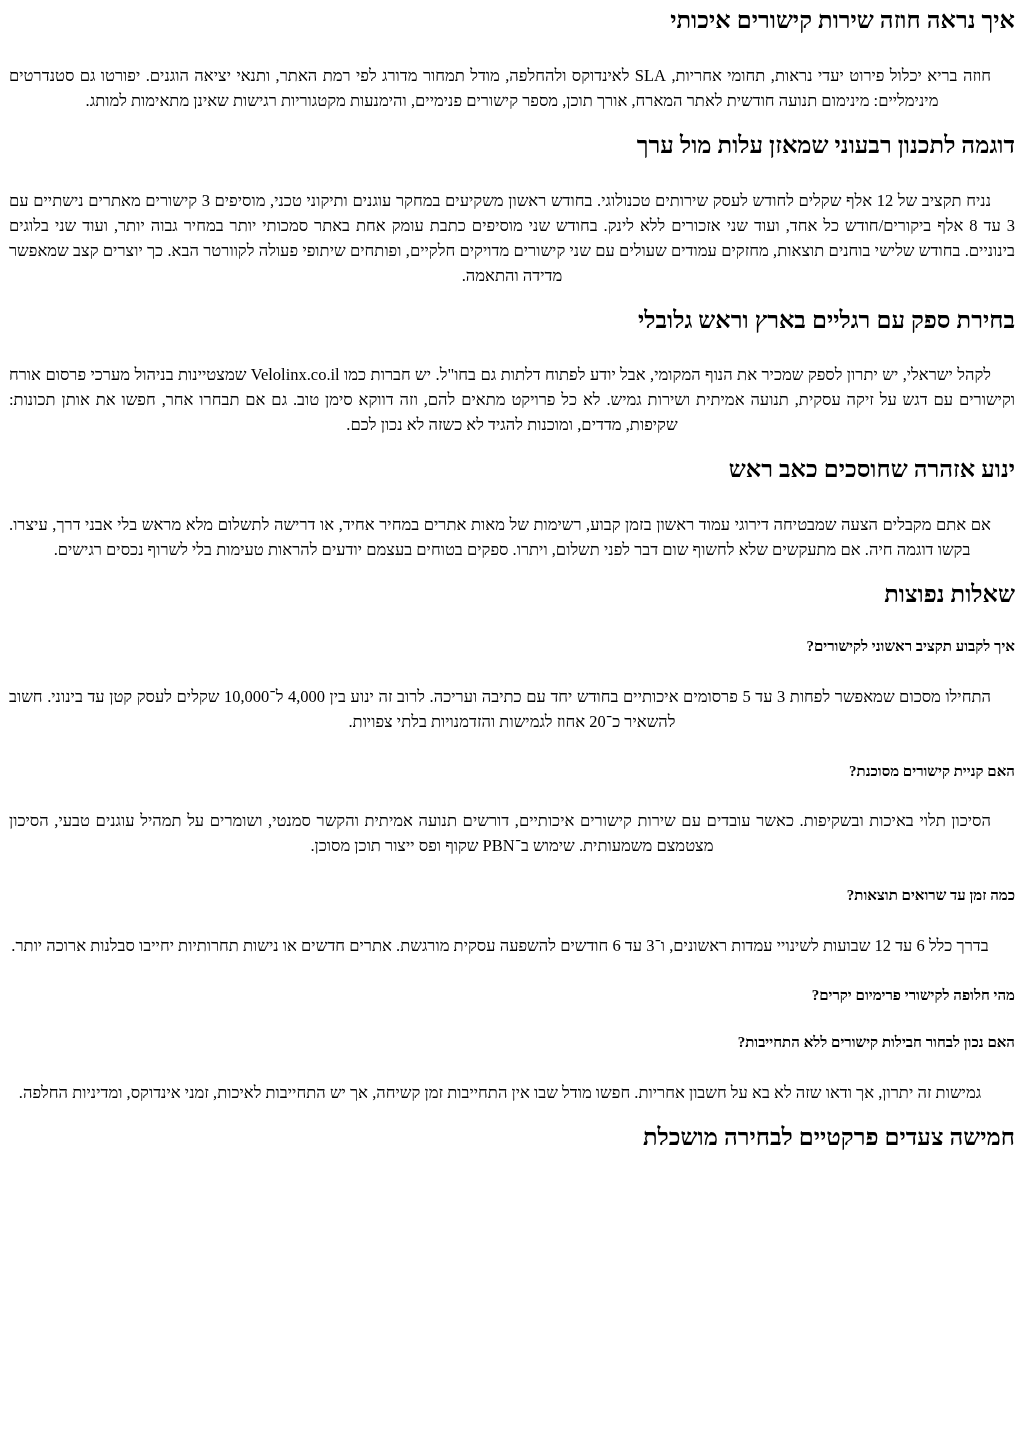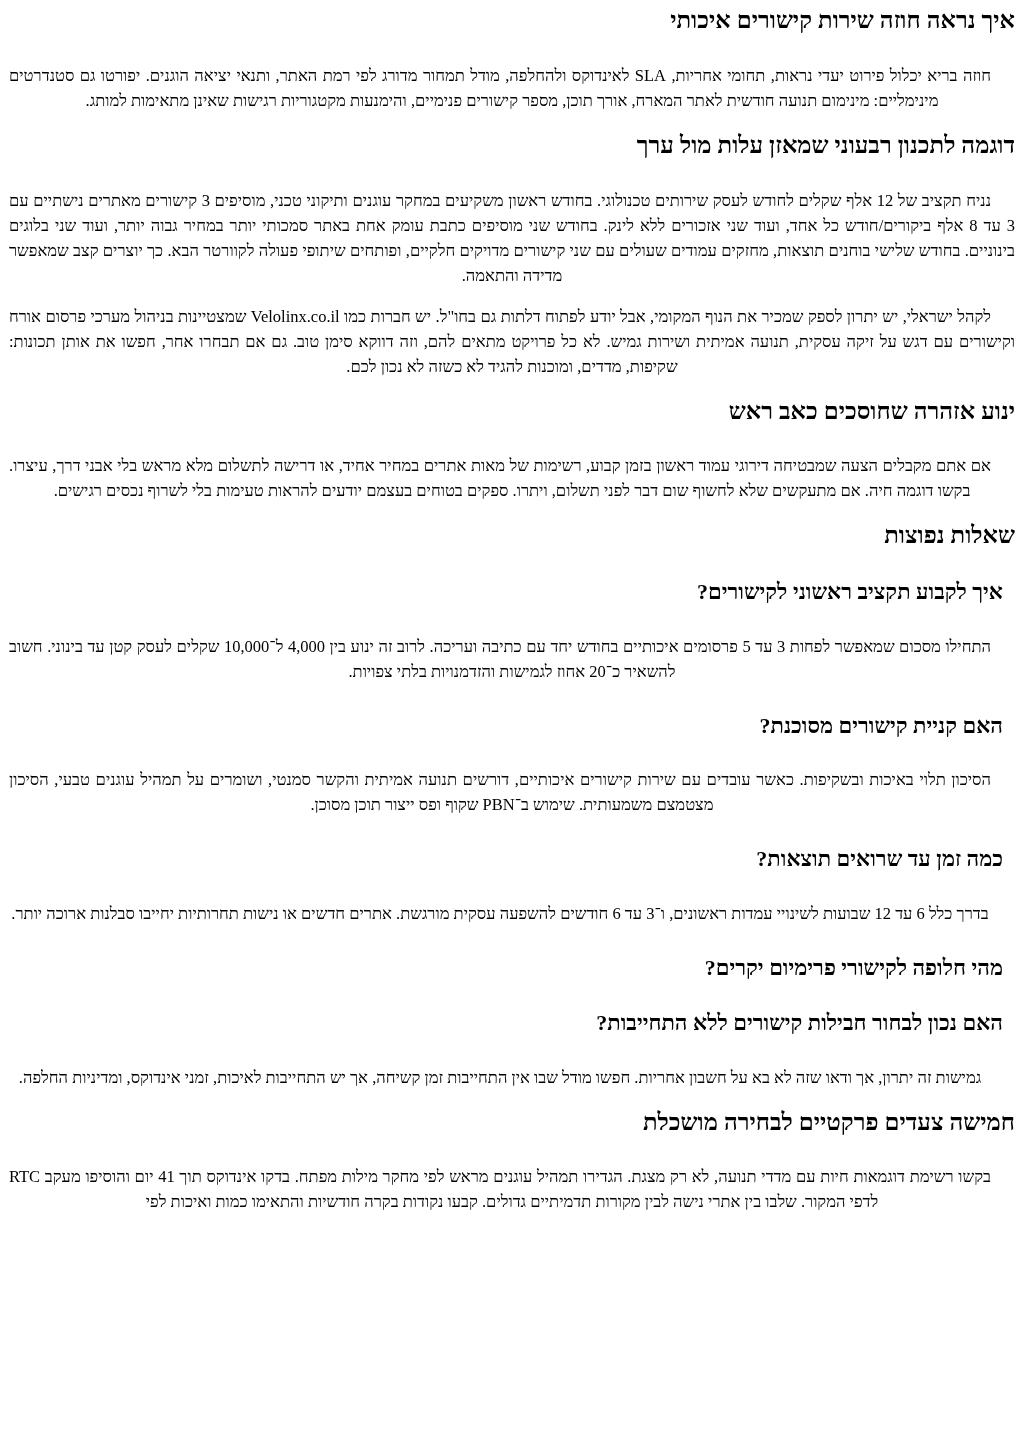--- a/index.html
+++ b/index.html
@@ -18,45 +18,46 @@
   }
   article { display: block; }
   h2 {
     font-size: 24px;
     line-height: 1.2;
     font-weight: bold;
     margin: 18px 0 28px 0;
   }
   h2[data-name="heading-contract"] { margin-top: 2px; }
   h3 {
-    font-size: 22px;
+    font-size: 15px;
     line-height: 1.25;
     font-weight: bold;
     text-align: right;
-    margin: 28px 12px 28px 0;
+    margin: 28px 0 28px 0;
   }
   p {
     margin: 16px 0;
     line-height: 25px;
     text-align: justify;
     text-align-last: center;
     text-indent: 24px;
   }
 </style>
 </head>
 <body data-name="document-page">
 
 <article data-name="article-body">
 
   <h2 data-name="heading-contract">איך נראה חוזה שירות קישורים איכותי</h2>
   <p data-name="paragraph-contract">חוזה בריא יכלול פירוט יעדי נראות, תחומי אחריות, SLA לאינדוקס ולהחלפה, מודל תמחור מדורג לפי רמת האתר, ותנאי יציאה הוגנים. יפורטו גם סטנדרטים מינימליים: מינימום תנועה חודשית לאתר המארח, אורך תוכן, מספר קישורים פנימיים, והימנעות מקטגוריות רגישות שאינן מתאימות למותג.</p>
 
   <h2 data-name="heading-quarterly-plan">דוגמה לתכנון רבעוני שמאזן עלות מול ערך</h2>
   <p data-name="paragraph-quarterly-plan">נניח תקציב של 12 אלף שקלים לחודש לעסק שירותים טכנולוגי. בחודש ראשון משקיעים במחקר עוגנים ותיקוני טכני, מוסיפים 3 קישורים מאתרים נישתיים עם 3 עד 8 אלף ביקורים/חודש כל אחד, ועוד שני אזכורים ללא לינק. בחודש שני מוסיפים כתבת עומק אחת באתר סמכותי יותר במחיר גבוה יותר, ועוד שני בלוגים בינוניים. בחודש שלישי בוחנים תוצאות, מחזקים עמודים שעולים עם שני קישורים מדויקים חלקיים, ופותחים שיתופי פעולה לקוורטר הבא. כך יוצרים קצב שמאפשר מדידה והתאמה.</p>
 
+  <h2 data-name="heading-vendor-choice">בחירת ספק עם רגליים בארץ וראש גלובלי</h2>
   <p data-name="paragraph-vendor-choice">לקהל ישראלי, יש יתרון לספק שמכיר את הנוף המקומי, אבל יודע לפתוח דלתות גם בחו"ל. יש חברות כמו Velolinx.co.il שמצטיינות בניהול מערכי פרסום אורח וקישורים עם דגש על זיקה עסקית, תנועה אמיתית ושירות גמיש. לא כל פרויקט מתאים להם, וזה דווקא סימן טוב. גם אם תבחרו אחר, חפשו את אותן תכונות: שקיפות, מדדים, ומוכנות להגיד לא כשזה לא נכון לכם.</p>
 
   <h2 data-name="heading-warning-signs">ינוע אזהרה שחוסכים כאב ראש</h2>
   <p data-name="paragraph-warning-signs">אם אתם מקבלים הצעה שמבטיחה דירוגי עמוד ראשון בזמן קבוע, רשימות של מאות אתרים במחיר אחיד, או דרישה לתשלום מלא מראש בלי אבני דרך, עיצרו. בקשו דוגמה חיה. אם מתעקשים שלא לחשוף שום דבר לפני תשלום, ויתרו. ספקים בטוחים בעצמם יודעים להראות טעימות בלי לשרוף נכסים רגישים.</p>
 
   <h2 data-name="heading-faq">שאלות נפוצות</h2>
 
   <h3 data-name="faq-question-budget">איך לקבוע תקציב ראשוני לקישורים?</h3>
   <p data-name="faq-answer-budget">התחילו מסכום שמאפשר לפחות 3 עד 5 פרסומים איכותיים בחודש יחד עם כתיבה ועריכה. לרוב זה ינוע בין 4,000 ל־10,000 שקלים לעסק קטן עד בינוני. חשוב להשאיר כ־20 אחוז לגמישות והזדמנויות בלתי צפויות.</p>
 
@@ -65,15 +66,14 @@
 
   <h3 data-name="faq-question-timeline">כמה זמן עד שרואים תוצאות?</h3>
   <p data-name="faq-answer-timeline">בדרך כלל 6 עד 12 שבועות לשינויי עמדות ראשונים, ו־3 עד 6 חודשים להשפעה עסקית מורגשת. אתרים חדשים או נישות תחרותיות יחייבו סבלנות ארוכה יותר.</p>
 
   <h3 data-name="faq-question-premium-alternative">מהי חלופה לקישורי פרימיום יקרים?</h3>
 
   <h3 data-name="faq-question-no-commitment">האם נכון לבחור חבילות קישורים ללא התחייבות?</h3>
   <p data-name="faq-answer-no-commitment">גמישות זה יתרון, אך ודאו שזה לא בא על חשבון אחריות. חפשו מודל שבו אין התחייבות זמן קשיחה, אך יש התחייבות לאיכות, זמני אינדוקס, ומדיניות החלפה.</p>
 
   <h2 data-name="heading-five-steps">חמישה צעדים פרקטיים לבחירה מושכלת</h2>
-  <p data-name="paragraph-five-steps">בקשו רשימת דוגמאות חיות עם מדדי תנועה, לא רק מצגת. הגדירו תמהיל עוגנים מראש לפי מחקר מילות מפתח. בדקו אינדוקס תוך 41 יום והוסיפו מעקב RTC לדפי המקור. שלבו בין אתרי נישה לבין מקורות תדמיתיים גדולים. קבעו נקודות בקרה חודשיות והתאימו כמות ואיכות לפי</p>
 
 </article>
 
 </body></html>

